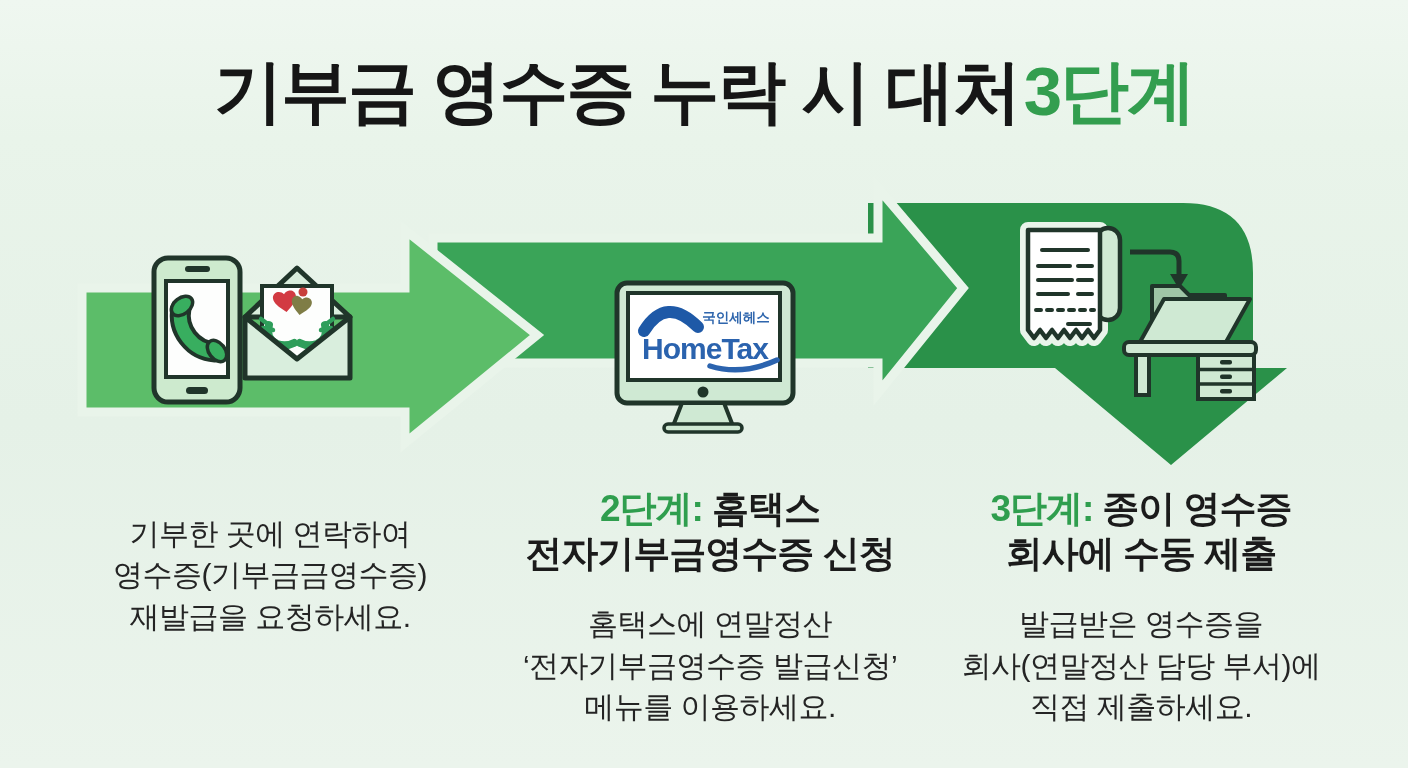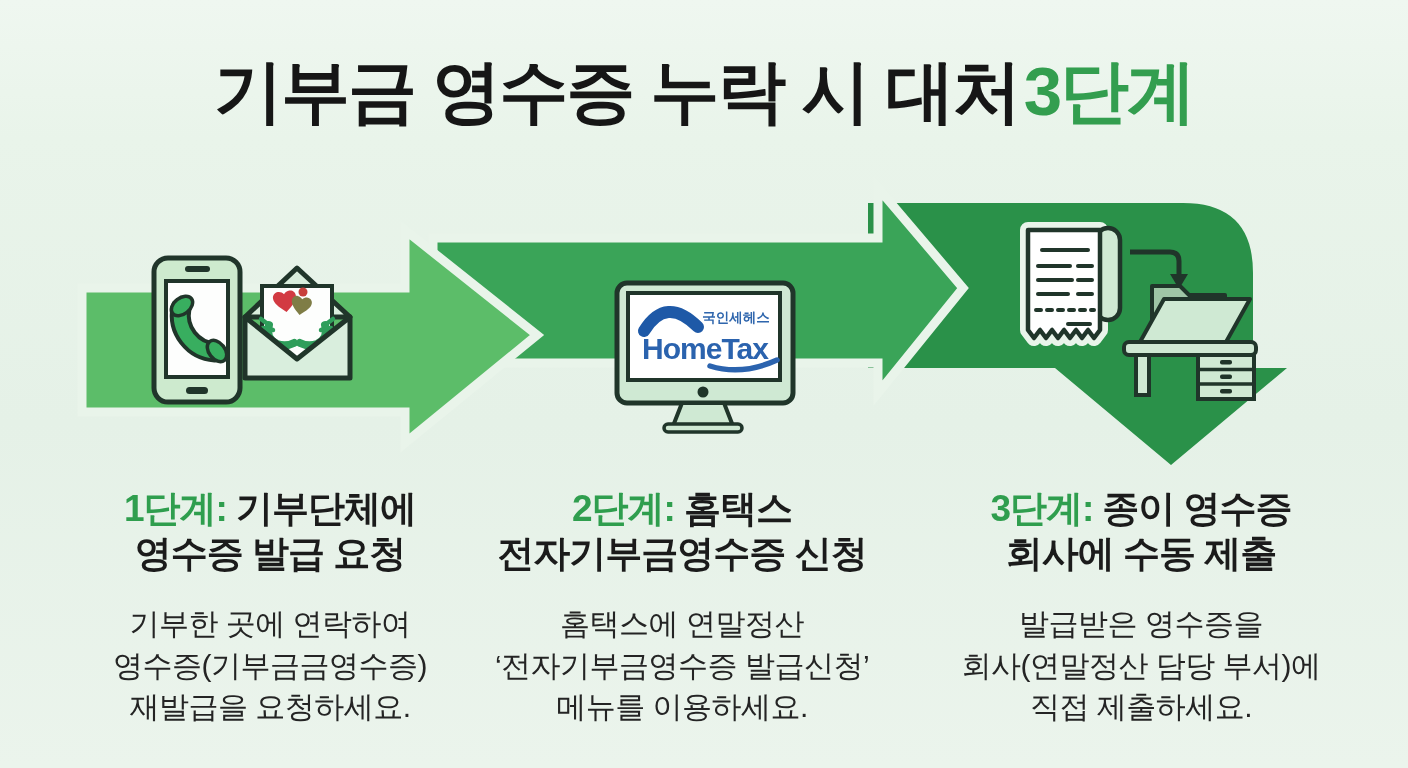--- a/index.html
+++ b/index.html
@@ -19,21 +19,21 @@
     position:absolute;left:0;right:0;top:46px;
     text-align:center;
     font-size:69px;font-weight:900;letter-spacing:-2px;
     color:#161616;white-space:nowrap;
   }
   .title .accent{color:#339e4f;margin-left:4px;}
 
   
   .step-col{position:absolute;top:486px;text-align:center;}
   .step-col.c1{left:58px;width:424px;}
-  .step-col.c2{left:470px;width:424px;}
+  .step-col.c2{left:498px;width:424px;}
   .step-col.c3{left:924px;width:434px;}
   .step-heading{
     font-size:37px;font-weight:800;line-height:1.22;
     color:#1b1b1b;letter-spacing:-1px;
   }
   .step-prefix{color:#2f9e4e;}
   .heading-rest{margin-left:9px;}
   .step-body{
     margin-top:27px;
     font-size:30px;line-height:1.38;color:#242424;letter-spacing:-0.5px;
@@ -139,24 +139,20 @@
       <rect x="208" y="156.5" width="12" height="4.5" rx="2" fill="#20352a"></rect>
       <rect x="208" y="171" width="12" height="4.5" rx="2" fill="#20352a"></rect>
     </g>
   </svg>
 
   <div class="title">
     <span>기부금 영수증 누락 시 대처</span><span class="accent">3단계</span>
   </div>
 
   <div class="step-col c1">
-    <div class="step-heading">
-      <div><span class="step-prefix">1단계:</span><span class="heading-rest">기부단체에</span></div>
-      <div>영수증 발급 요청</div>
-    </div>
     <div class="step-body">
       <div>기부한 곳에 연락하여</div>
       <div>영수증(기부금금영수증)</div>
       <div>재발급을 요청하세요.</div>
     </div>
   </div>
 
   <div class="step-col c2">
     <div class="step-heading">
       <div><span class="step-prefix">2단계:</span><span class="heading-rest">홈택스</span></div>

